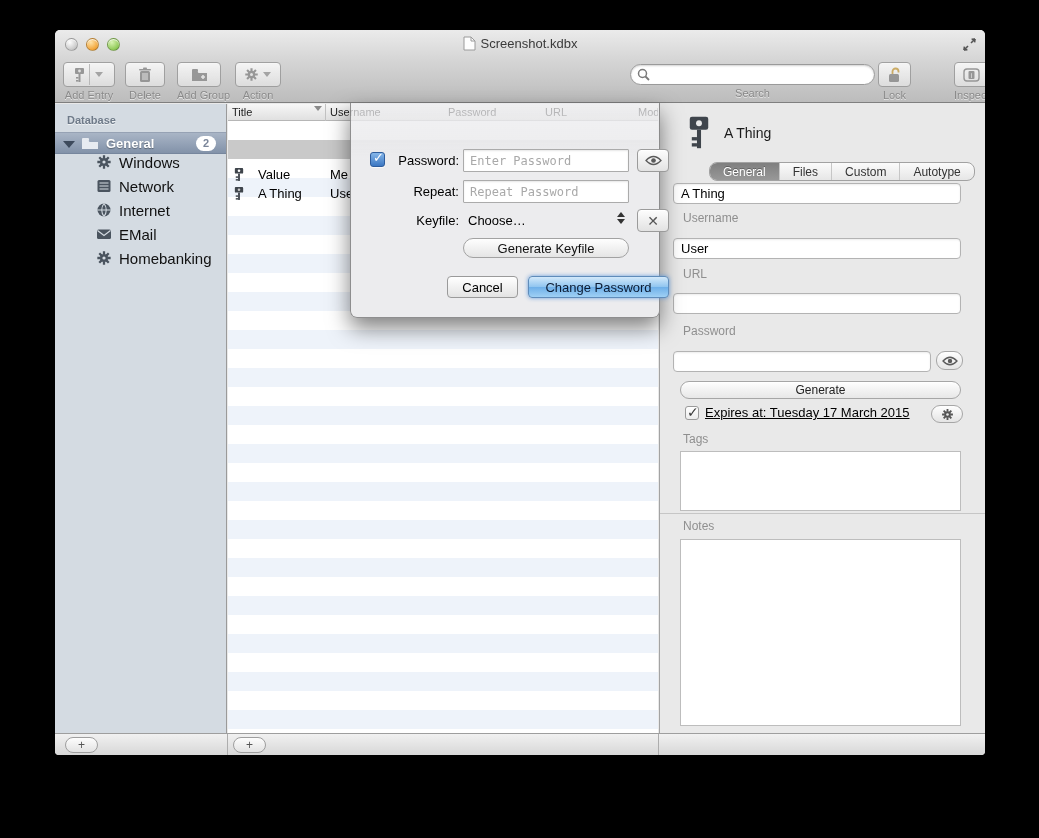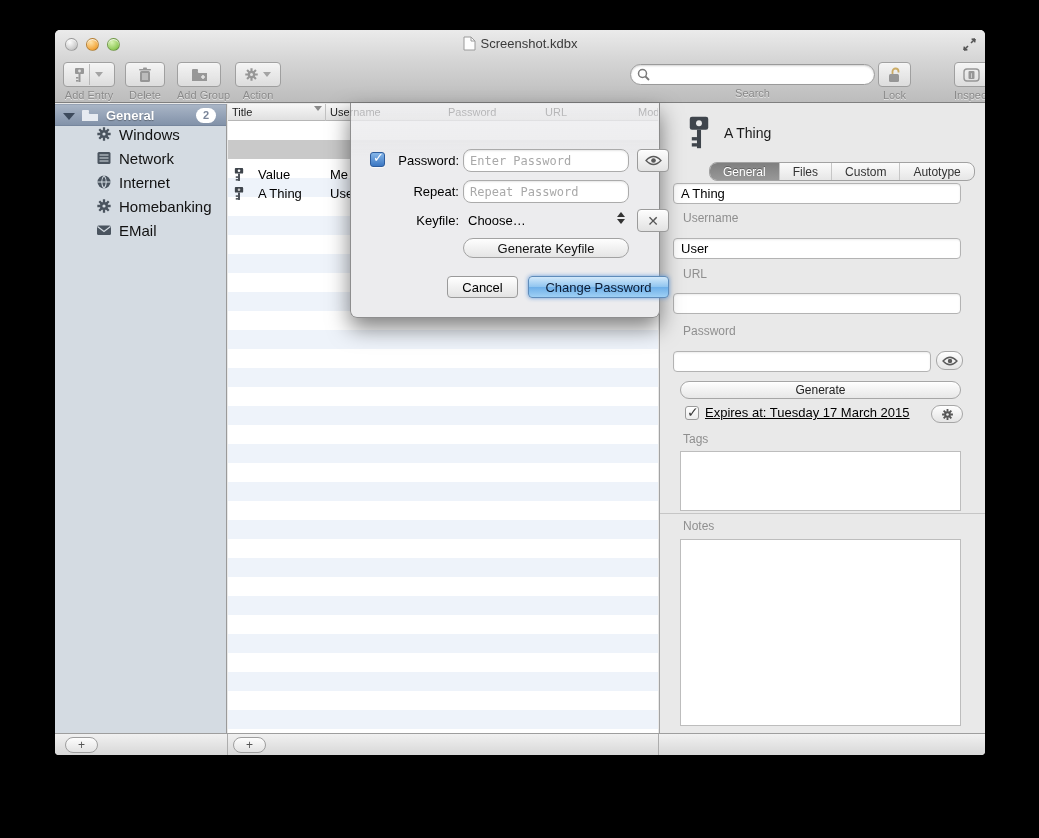--- a/index.html
+++ b/index.html
@@ -124,21 +124,21 @@
   
   .sheet { position:absolute; left:295px; top:73px; width:310px; height:215px;
            border-radius:0 0 7px 7px;
            background:linear-gradient(180deg, rgba(236,236,238,.68) 0px, rgba(236,236,238,.9) 38px,
                        rgba(236,236,238,1) 56px);
            border:1px solid rgba(110,110,110,.75); border-top:none;
            box-shadow:0 10px 22px rgba(0,0,0,.5); z-index:50; }
   .sh-row { position:absolute; left:0; width:100%; height:24px; }
   .sh-label { position:absolute; left:0; width:108px; text-align:right; font-size:13px; color:#000; top:4px; }
   .sh-field { position:absolute; left:112px; top:0; width:166px; height:23px; border:1px solid #ababab;
-              border-radius:8px; background:#fff; box-shadow:inset 0 1px 2px rgba(0,0,0,.1);
+              border-radius:1px; background:#fff; box-shadow:inset 0 1px 2px rgba(0,0,0,.1);
               font-family:"DejaVu Sans Mono","Liberation Mono",monospace; font-size:12px;
               padding:0 6px; outline:none; }
   .sh-field::placeholder { color:#a9a9a9; }
   .sh-sqbtn { position:absolute; left:286px; top:0; width:32px; height:23px; border:1px solid #9b9b9b;
               border-radius:4px; background:linear-gradient(#fdfdfd,#e2e2e2);
               box-shadow:inset 0 1px 0 #fff; display:flex; align-items:center; justify-content:center;
               font-size:14px; color:#555; font-weight:bold; }
   .sh-cb { position:absolute; left:19px; top:3px; width:15px; height:15px; border-radius:3px;
            background:linear-gradient(#86b7ea,#3c77c2); border:1px solid #2e5d9d;
            box-shadow:0 1px 0 rgba(255,255,255,.7); }
@@ -293,20 +293,21 @@
           </span>
         </div>
         <div class="tb-label">Inspector</div>
       </div>
     </div>
   </div>
 
   <div class="content">
 
     <div class="sidebar">
+      <div class="sb-header">Database</div>
       <div class="sb-root">
         <span class="disclosure"></span>
         <span style="margin-right:7px;">
           <svg width="18" height="14" viewBox="0 0 18 14">
               <path d="M1 4h6l1.5 2H17v7H1z" fill="#e7ebf1"></path>
               <rect x="1" y="2" width="7" height="3" rx="1" fill="#e7ebf1"></rect>
             </svg>
         </span>
         <span>General</span>
         <span class="sb-badge">2</span>
@@ -340,38 +341,38 @@
               <circle cx="8" cy="8" r="6.5" fill="#4a545f"></circle>
               <g stroke="#d4dbe2" stroke-width="1.1" fill="none">
                 <path d="M1.5 8h13M8 1.5c-3 3.5-3 9.5 0 13M8 1.5c3 3.5 3 9.5 0 13"></path>
               </g>
             </svg>
         </span>
         <span>Internet</span>
       </div>
       <div class="sb-item">
         <span class="sb-icon">
+          <svg width="16" height="16" viewBox="0 0 16 16">
+              <rect x="1" y="3.5" width="14" height="9.5" rx="1.5" fill="#4a545f"></rect>
+              <path d="M1.5 4.5 L8 9.5 L14.5 4.5" fill="none" stroke="#d4dbe2" stroke-width="1.2"></path>
+            </svg>
+        </span>
+        <span>EMail</span>
+      </div>
+      <div class="sb-item">
+        <span class="sb-icon">
           <svg width="16" height="16" viewBox="0 0 24 24">
               <g stroke="#4a545f" stroke-width="3.4">
                 <path d="M12 2v5M12 17v5M2 12h5M17 12h5M4.9 4.9l3.5 3.5M15.6 15.6l3.5 3.5M19.1 4.9l-3.5 3.5M8.4 15.6l-3.5 3.5"></path>
               </g>
               <circle cx="12" cy="12" r="6" fill="#4a545f"></circle>
               <circle cx="12" cy="12" r="2.4" fill="#d4dbe2"></circle>
             </svg>
         </span>
         <span>Homebanking</span>
-      </div>
-      <div class="sb-item">
-        <span class="sb-icon">
-          <svg width="16" height="16" viewBox="0 0 16 16">
-              <rect x="1" y="3.5" width="14" height="9.5" rx="1.5" fill="#4a545f"></rect>
-              <path d="M1.5 4.5 L8 9.5 L14.5 4.5" fill="none" stroke="#d4dbe2" stroke-width="1.2"></path>
-            </svg>
-        </span>
-        <span>EMail</span>
       </div>
     </div>
 
     <div class="entry-list">
       <div class="stripes"></div>
       <div class="el-header">
         <span style="left:4px;">Title</span>
         <span class="sort-arrow"></span>
         <div class="hdr-divider" style="left:97px;"></div>
         <span style="left:102px;">Username</span>

